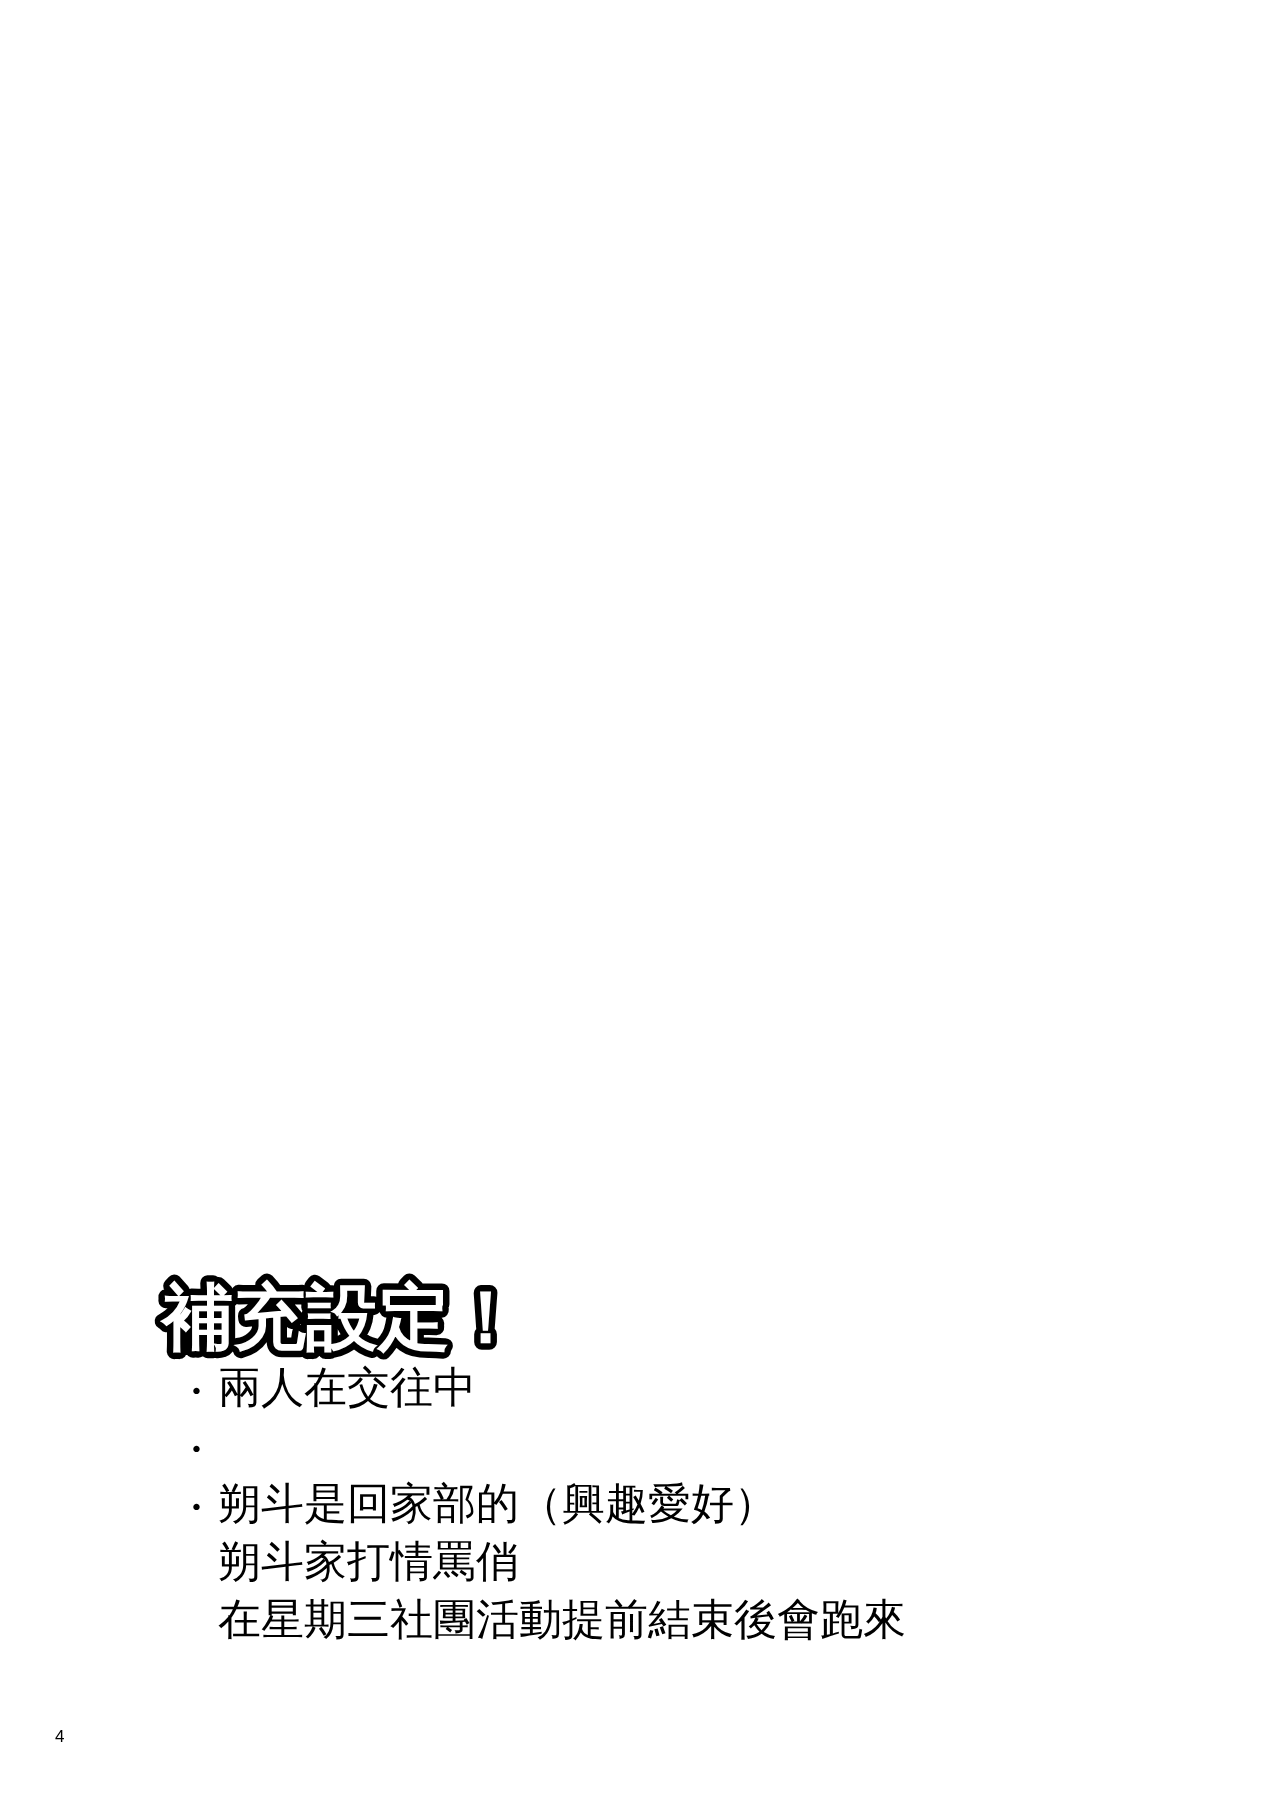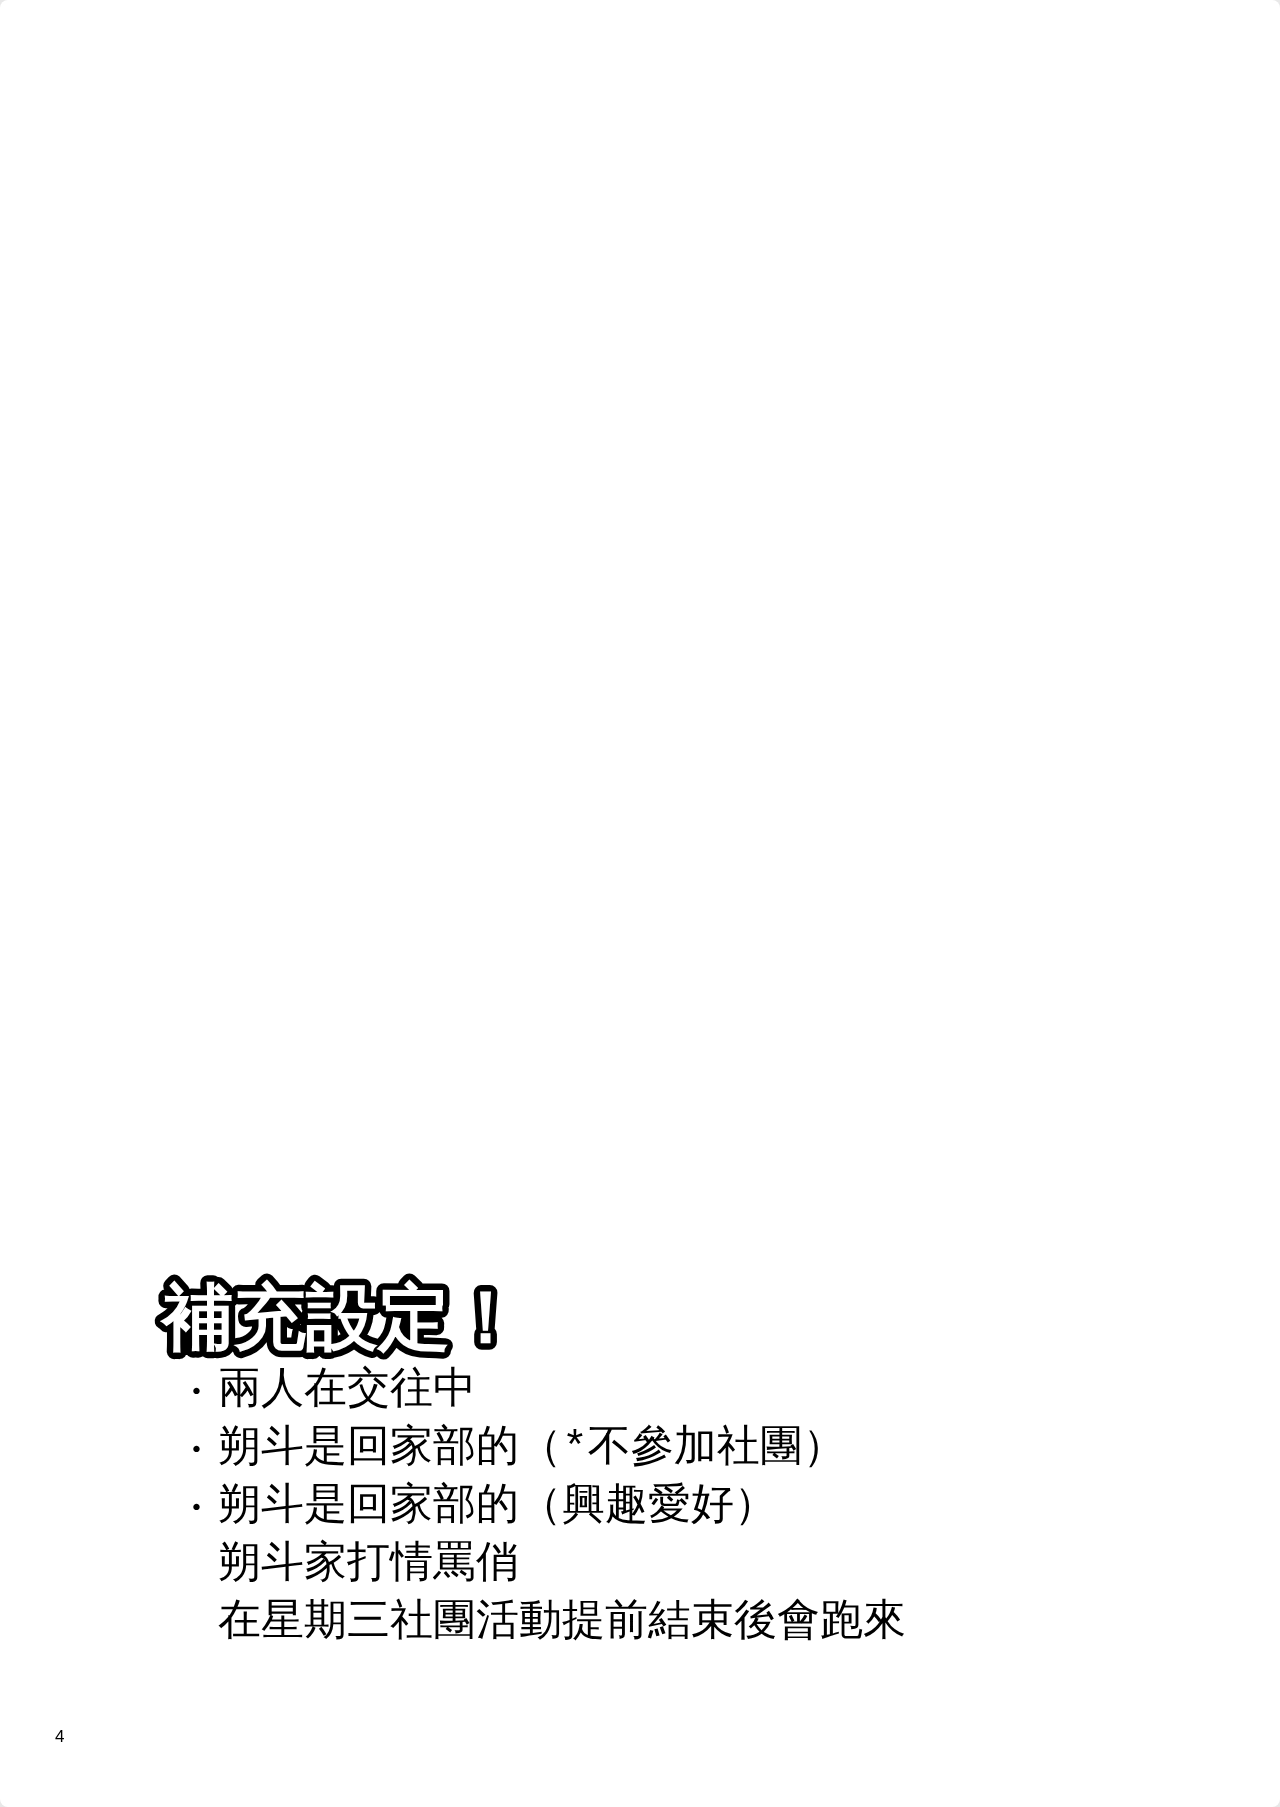--- a/index.html
+++ b/index.html
@@ -8,21 +8,20 @@
     background: #e8e8e8;
   }
   .page {
     position: relative;
     width: 1280px;
     height: 1807px;
     background: #ffffff;
     overflow: hidden;
     font-family: "Liberation Sans", "DejaVu Sans", sans-serif;
     color: #000000;
-    border-radius: 8px;
   }
   .title-wrap {
     position: absolute;
     left: 150px;
     top: 1258px;
     width: 440px;
     height: 110px;
   }
   .title-wrap svg {
     display: block;
@@ -81,21 +80,20 @@
     </svg>
   </div>
 
   <div class="notes">
     <div class="note-line">
       <span class="bullet">・</span>
       <span class="note-text">兩人在交往中</span>
     </div>
     <div class="note-line">
       <span class="bullet">・</span>
-      <span class="note-text">朔斗是回家部的（*不參加社團）</span>
     </div>
     <div class="note-line">
       <span class="bullet">・</span>
       <span class="note-text">朔斗是回家部的（興趣愛好）</span>
     </div>
     <div class="note-line">
       <span class="bullet"></span>
       <span class="note-text">朔斗家打情罵俏</span>
     </div>
     <div class="note-line">

